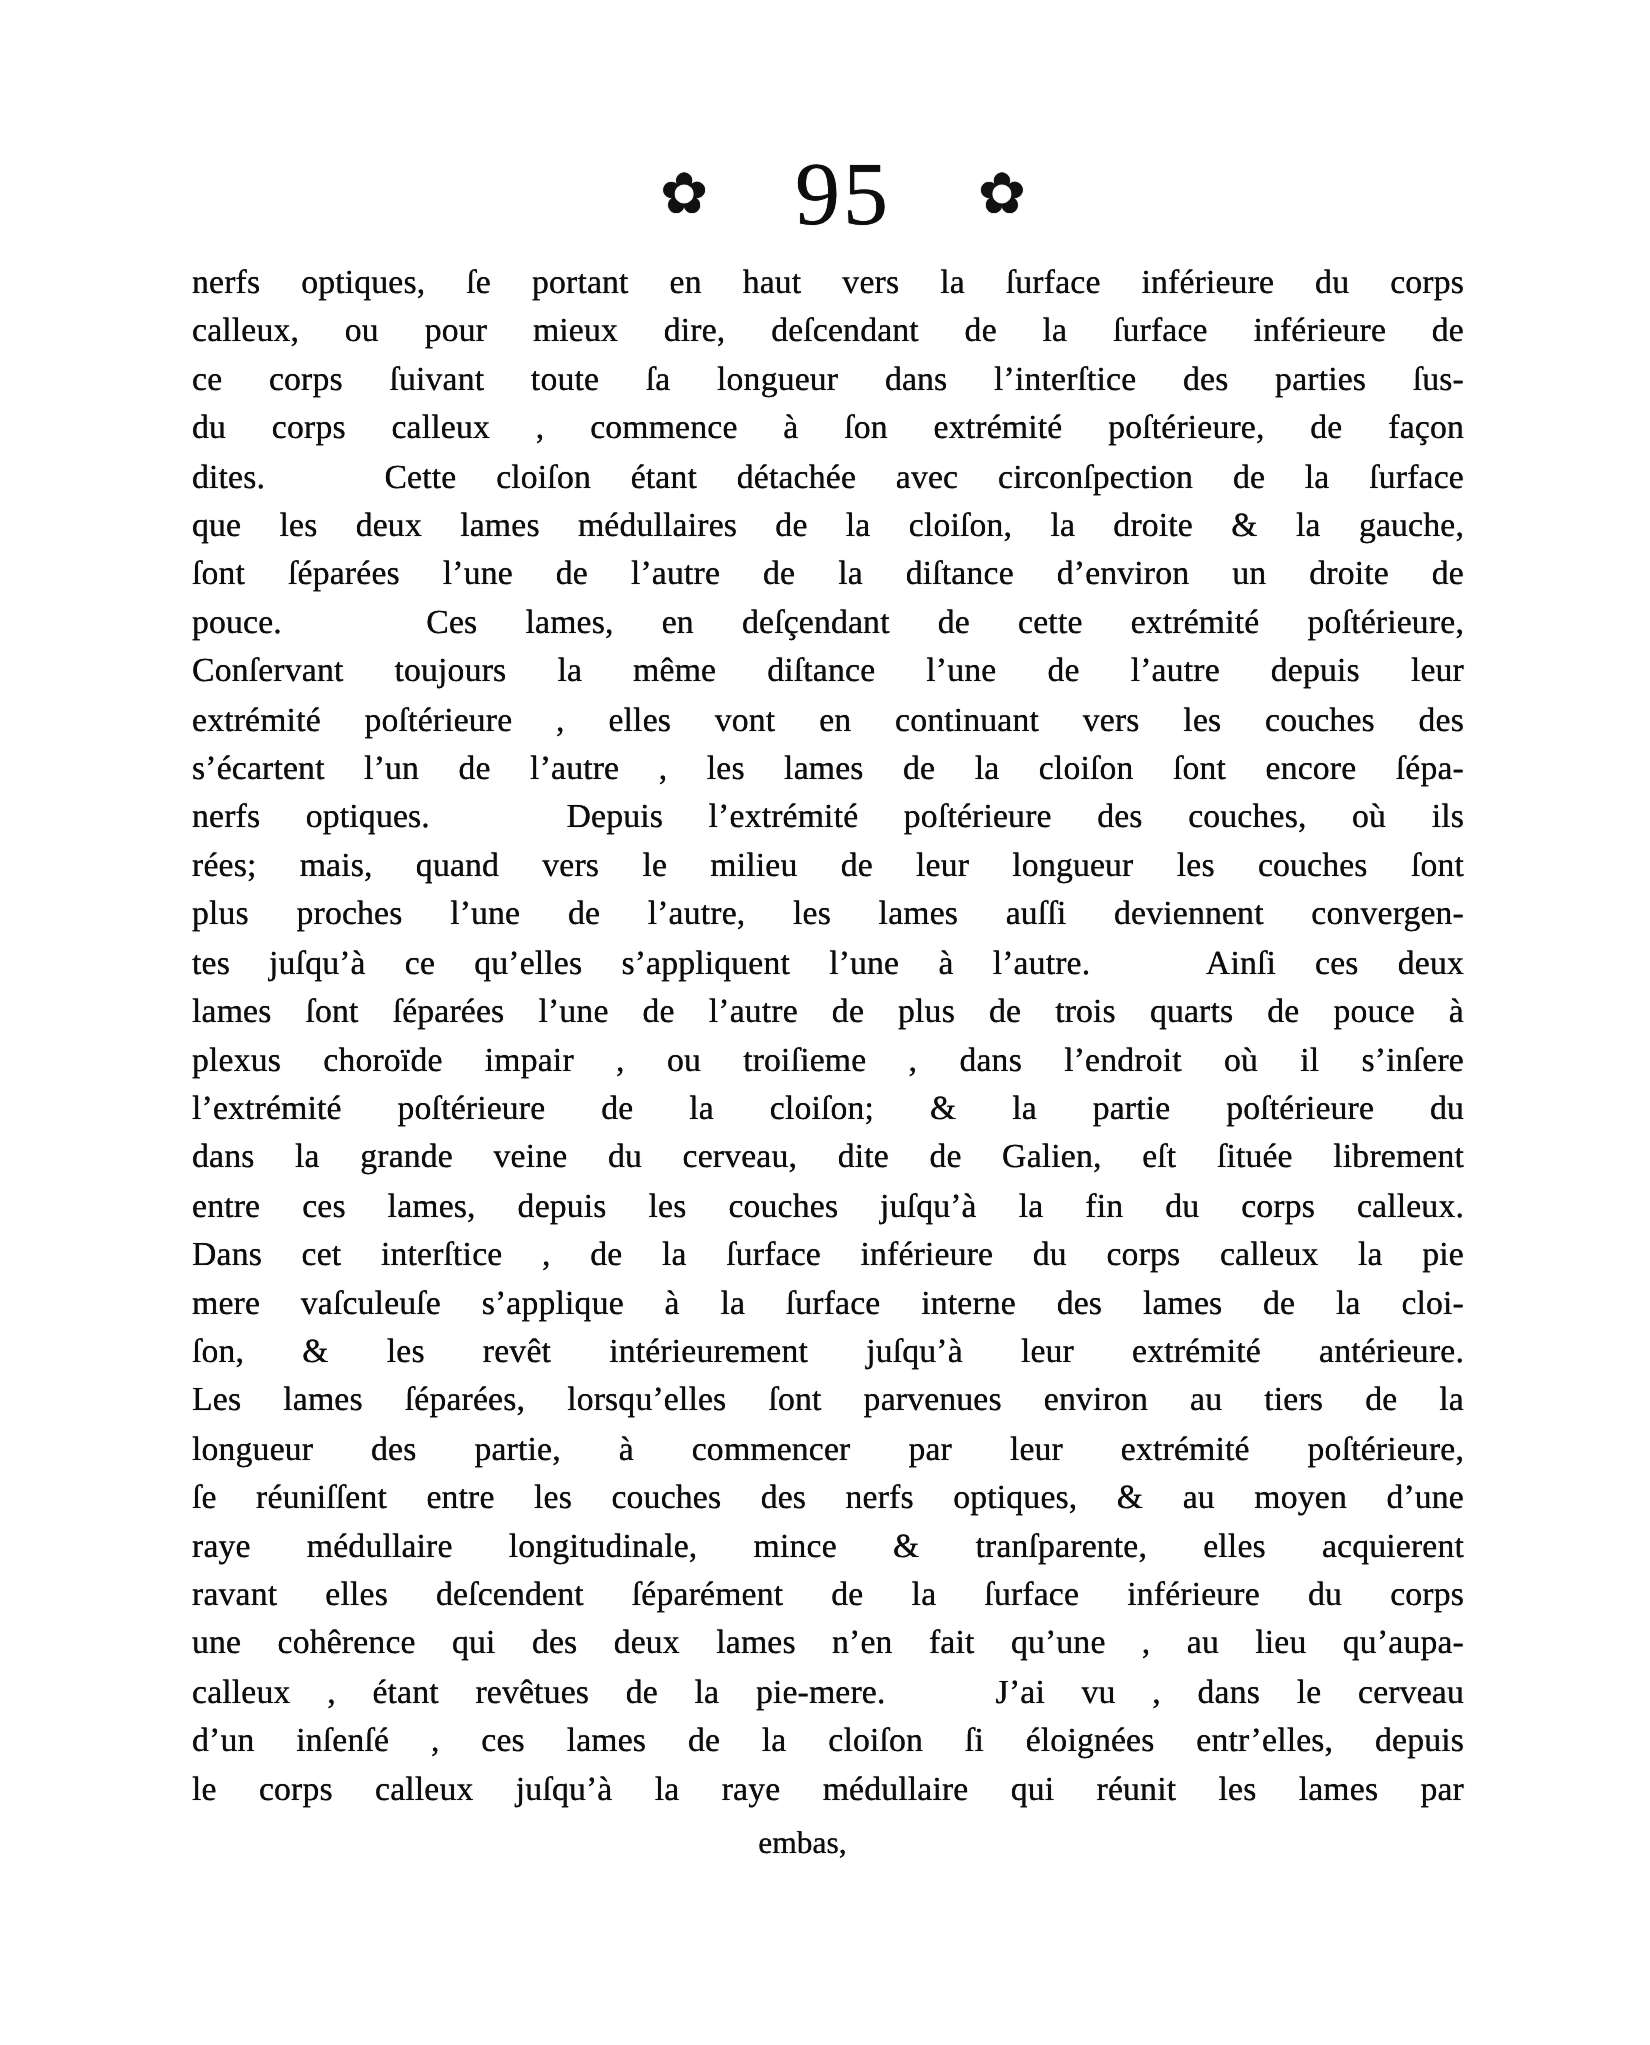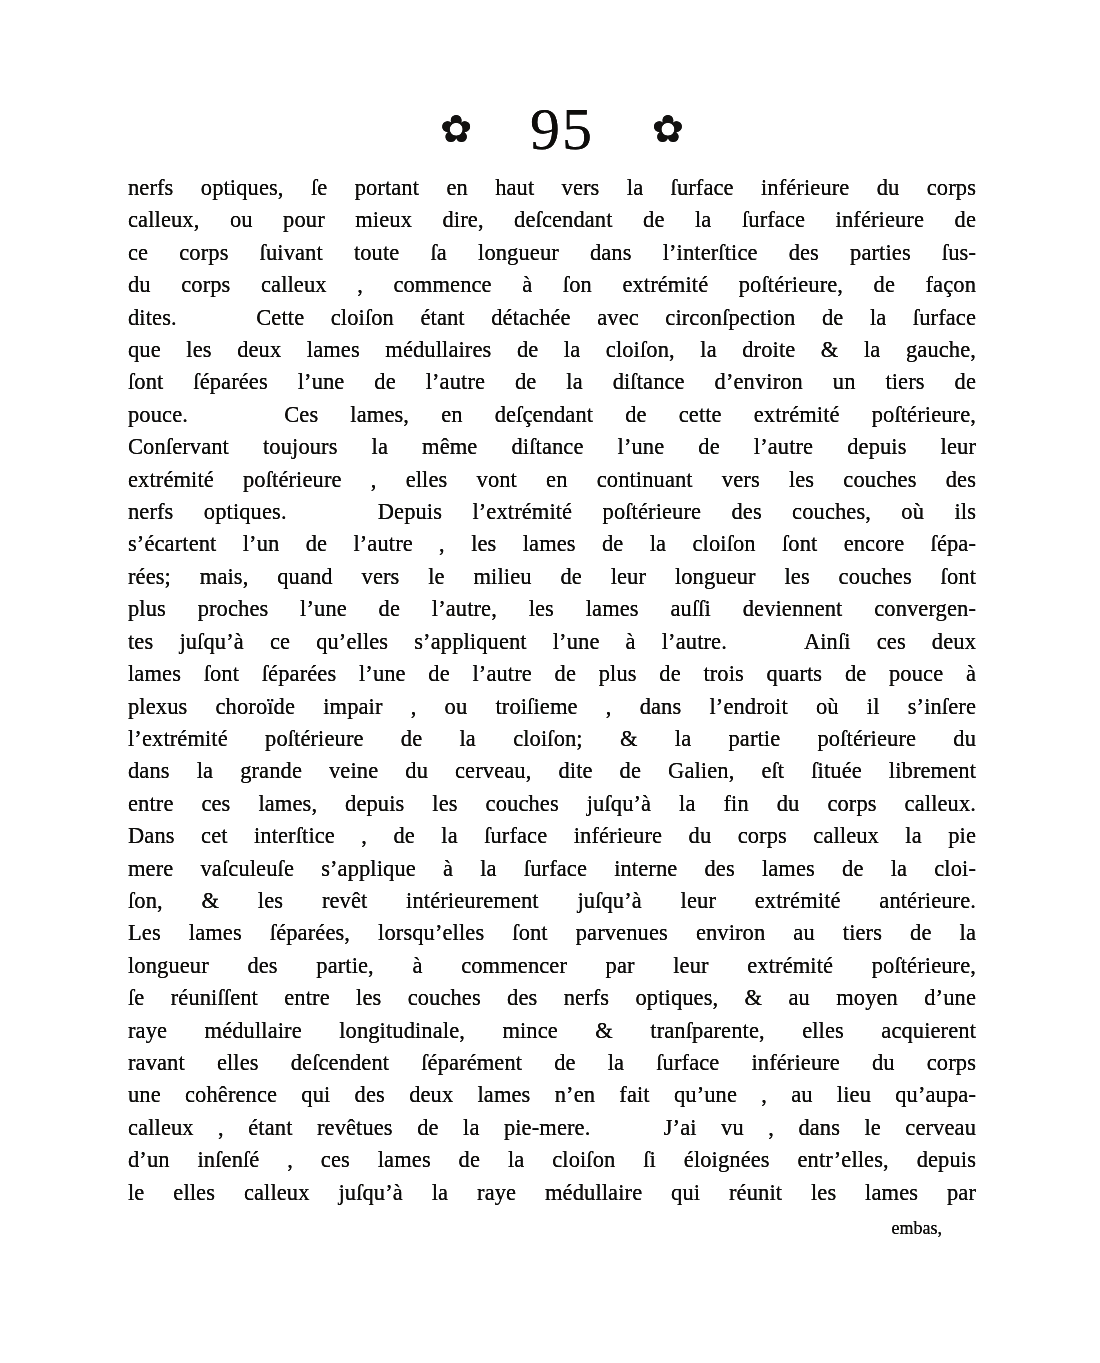--- a/index.html
+++ b/index.html
@@ -54,24 +54,24 @@
     line-height: 32.4px;
     text-align: justify;
     text-align-last: justify;
     -moz-text-align-last: justify;
     text-shadow: 0 0 0.45px #000;
     letter-spacing: 0.1px;
   }
   .catchword-row {
     width: 848px;
     margin-left: 128px;
-    text-align: right;
+    text-align: center;
     padding-right: 34px;
     box-sizing: border-box;
-    font-size: 18px;
+    font-size: 21px;
     line-height: 34px;
     margin-top: 2px;
     text-shadow: 0 0 0.45px #000;
   }
 </style>
 </head>
 <body>
 
 <div class="page">
 
@@ -81,43 +81,43 @@
     <span class="fleuron">✿</span>
   </div>
 
   <div class="textblock">
     <div class="line">nerfs optiques, ſe portant en haut vers la ſurface inférieure du corps</div>
     <div class="line">calleux, ou pour mieux dire, deſcendant de la ſurface inférieure de</div>
     <div class="line">ce corps ſuivant toute ſa longueur dans l’interſtice des parties ſus-</div>
     <div class="line">du corps calleux , commence à ſon extrémité poſtérieure, de façon</div>
     <div class="line">dites.&nbsp;&nbsp; Cette cloiſon étant détachée avec circonſpection de la ſurface</div>
     <div class="line">que les deux lames médullaires de la cloiſon, la droite &amp; la gauche,</div>
-    <div class="line">ſont ſéparées l’une de l’autre de la diſtance d’environ un tiers de</div>
+    <div class="line">ſont ſéparées l’une de l’autre de la diſtance d’environ un droite de</div>
     <div class="line">pouce.&nbsp;&nbsp; Ces lames, en deſçendant de cette extrémité poſtérieure,</div>
     <div class="line">Conſervant toujours la même diſtance l’une de l’autre depuis leur</div>
     <div class="line">extrémité poſtérieure , elles vont en continuant vers les couches des</div>
+    <div class="line">s’écartent l’un de l’autre , les lames de la cloiſon ſont encore ſépa-</div>
     <div class="line">nerfs optiques.&nbsp;&nbsp; Depuis l’extrémité poſtérieure des couches, où ils</div>
-    <div class="line">s’écartent l’un de l’autre , les lames de la cloiſon ſont encore ſépa-</div>
     <div class="line">rées; mais, quand vers le milieu de leur longueur les couches ſont</div>
     <div class="line">plus proches l’une de l’autre, les lames auſſi deviennent convergen-</div>
     <div class="line">tes juſqu’à ce qu’elles s’appliquent l’une à l’autre.&nbsp;&nbsp; Ainſi ces deux</div>
     <div class="line">lames ſont ſéparées l’une de l’autre de plus de trois quarts de pouce à</div>
     <div class="line">plexus choroïde impair , ou troiſieme , dans l’endroit où il s’inſere</div>
     <div class="line">l’extrémité poſtérieure de la cloiſon; &amp; la partie poſtérieure du</div>
     <div class="line">dans la grande veine du cerveau, dite de Galien, eſt ſituée librement</div>
     <div class="line">entre ces lames, depuis les couches juſqu’à la fin du corps calleux.</div>
     <div class="line">Dans cet interſtice , de la ſurface inférieure du corps calleux la pie</div>
     <div class="line">mere vaſculeuſe s’applique à la ſurface interne des lames de la cloi-</div>
     <div class="line">ſon, &amp; les revêt intérieurement juſqu’à leur extrémité antérieure.</div>
     <div class="line">Les lames ſéparées, lorsqu’elles ſont parvenues environ au tiers de la</div>
     <div class="line">longueur des partie, à commencer par leur extrémité poſtérieure,</div>
     <div class="line">ſe réuniſſent entre les couches des nerfs optiques, &amp; au moyen d’une</div>
     <div class="line">raye médullaire longitudinale, mince &amp; tranſparente, elles acquierent</div>
     <div class="line">ravant elles deſcendent ſéparément de la ſurface inférieure du corps</div>
     <div class="line">une cohêrence qui des deux lames n’en fait qu’une , au lieu qu’aupa-</div>
     <div class="line">calleux , étant revêtues de la pie-mere.&nbsp;&nbsp; J’ai vu , dans le cerveau</div>
     <div class="line">d’un inſenſé , ces lames de la cloiſon ſi éloignées entr’elles, depuis</div>
-    <div class="line">le elles calleux juſqu’à la raye médullaire qui réunit les lames par</div>
+    <div class="line">le corps calleux juſqu’à la raye médullaire qui réunit les lames par</div>
   </div>
 
   <div class="catchword-row">embas,</div>
 
 </div>
 
 </body></html>

